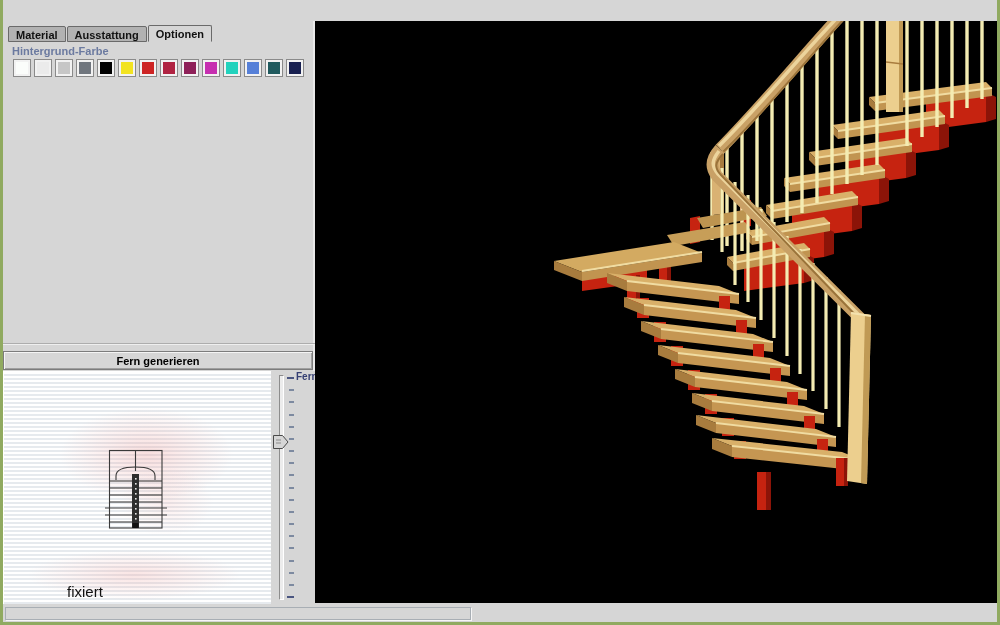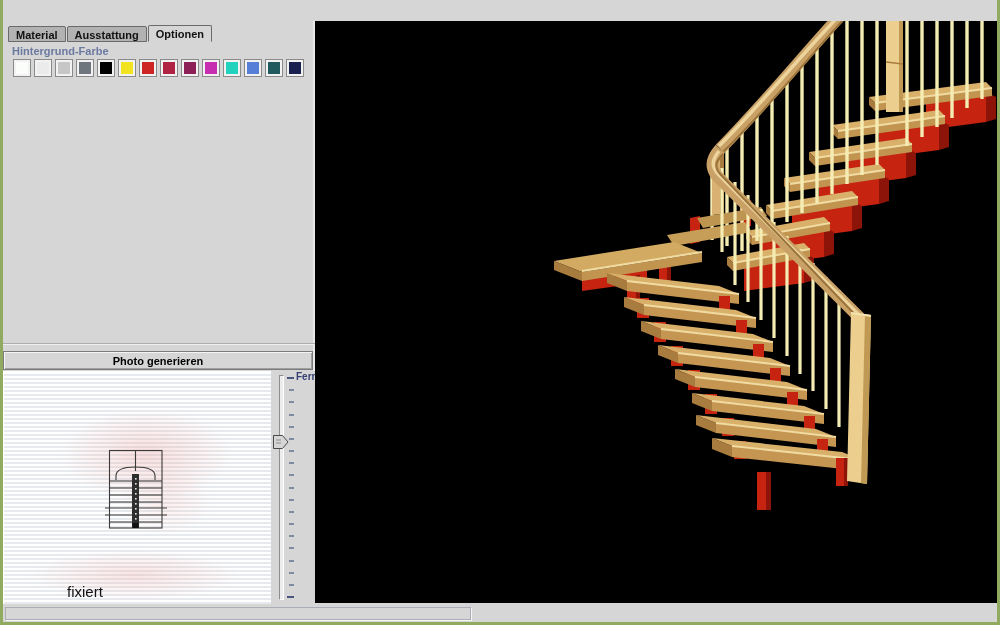--- a/index.html
+++ b/index.html
@@ -83,21 +83,21 @@
         <div class="swatch" style="background: rgb(205, 36, 36);"></div>
         <div class="swatch" style="background: rgb(176, 35, 66);"></div>
         <div class="swatch" style="background: rgb(142, 32, 88);"></div>
         <div class="swatch" style="background: rgb(198, 47, 176);"></div>
         <div class="swatch" style="background: rgb(34, 210, 189);"></div>
         <div class="swatch" style="background: rgb(86, 128, 216);"></div>
         <div class="swatch" style="background: rgb(32, 90, 94);"></div>
         <div class="swatch" style="background: rgb(24, 32, 80);"></div>
       </div>
     <div class="groove"></div>
-    <button class="generate">Photo generieren</button>
+    <button class="generate">Fern generieren</button>
 
     <div class="preview-row">
       <div class="preview">
         <div class="blob blob1"></div>
         <div class="blob blob3"></div>
         <div class="blob blob2"></div>
         <svg class="plan" width="70" height="86" viewBox="0 0 70 86">
           <g stroke="#3a3a3a" stroke-width="1.1" fill="none">
             <rect x="5.5" y="3.5" width="52.5" height="77.5"></rect>
             <line x1="31.5" y1="3.5" x2="31.5" y2="24"></line>

